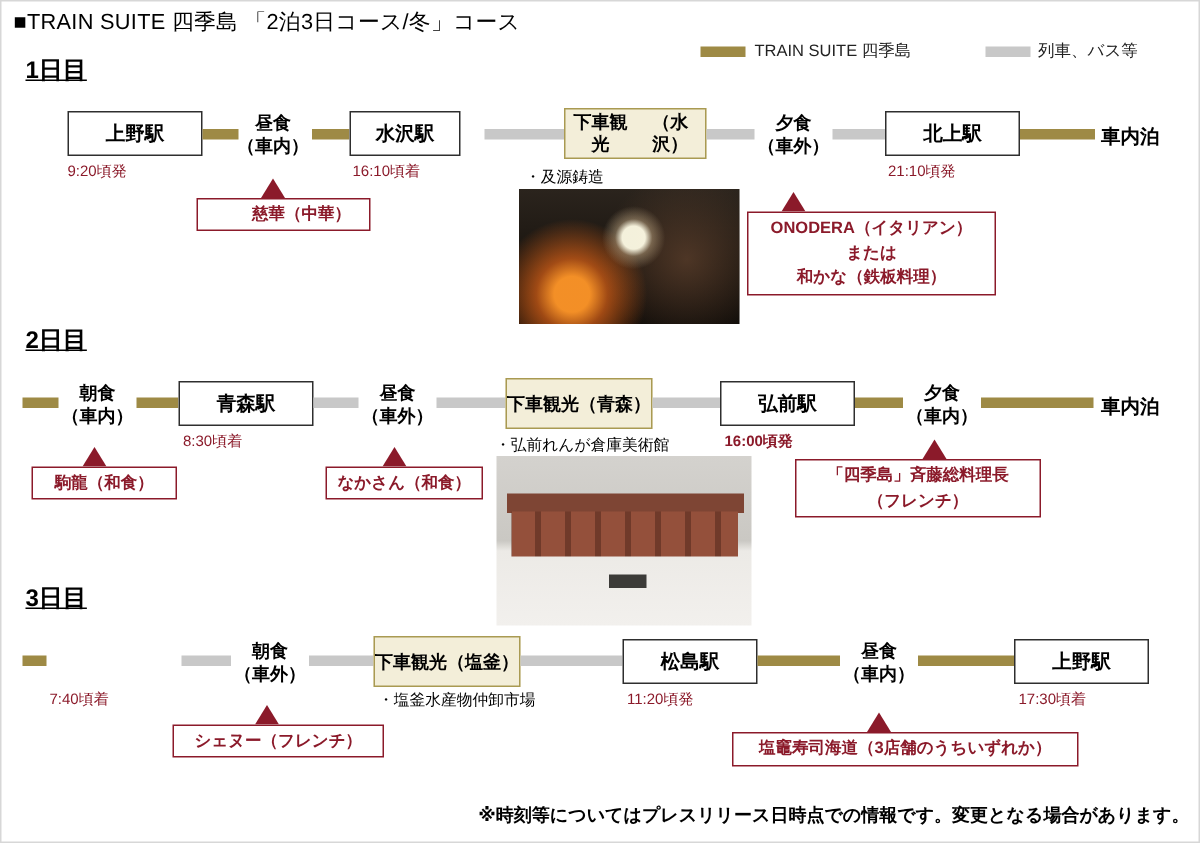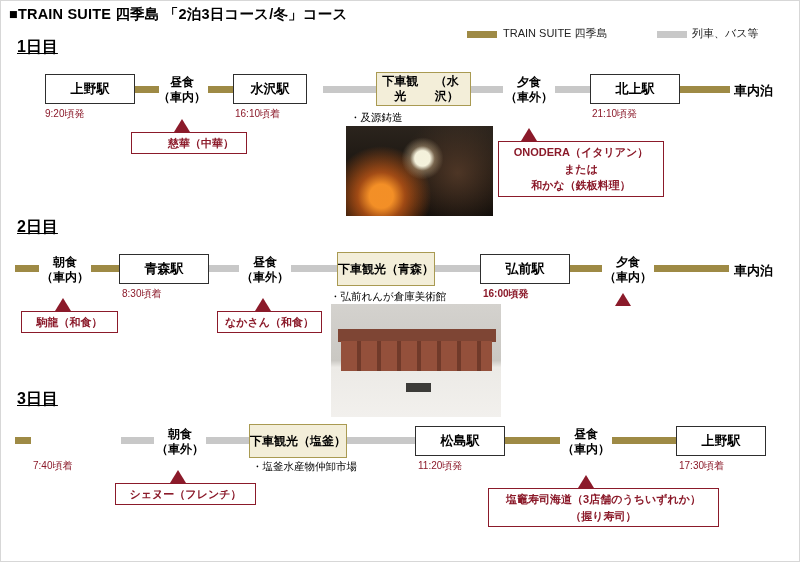--- a/index.html
+++ b/index.html
@@ -2,21 +2,21 @@
 <html><head>
 <meta charset="utf-8">
 <style>
   html,body { margin:0; padding:0; background:#fff; }
   .canvas {
     position:relative; width:800px; height:562px; background:#fff;
     font-family:"Liberation Sans","DejaVu Sans",sans-serif; color:#000;
     border:1px solid #d7d7d7; box-sizing:border-box; overflow:hidden;
   }
   .abs { position:absolute; }
-  .title { font-weight:bold; font-size:14.5px; letter-spacing:0.2px; }
+  .title { font-weight:normal; font-size:14.5px; letter-spacing:0.2px; }
   .day-label { font-weight:bold; font-size:16px; text-decoration:underline; }
   .bar { height:7px; }
   .bar.gold { background:#9e8a45; }
   .bar.grayb { background:#c8c8c8; }
   .station {
     height:30px; border:1.5px solid #2e2e2e; background:#fff; box-sizing:border-box;
     display:flex; align-items:center; justify-content:center;
     font-weight:bold; font-size:13px;
   }
   .sight {
@@ -161,20 +161,24 @@
   </div>
 
   <div class="abs sight-note" style="left:329px;top:289px;">・弘前れんが倉庫美術館</div>
   <div class="abs photo photo-museum" style="left:330px;top:303px;width:170px;height:113px;">
     <div class="m-roof"></div>
     <div class="m-bldg"></div>
     <div class="m-bench"></div>
   </div>
 
   <div class="abs pointer" style="left:614px;top:292px;"></div>
+  <div class="abs callout" style="left:529px;top:305px;width:164px;">
+    <span>「四季島」斉藤総料理長</span>
+    <span>（フレンチ）</span>
+  </div>
 
   <div class="abs day-label" style="left:16px;top:388px;">3日目</div>
 
   <div class="abs bar gold" style="left:14px;top:436px;width:16px;"></div>
   <div class="abs bar grayb" style="left:120px;top:436px;width:33px;"></div>
   <div class="abs meal" style="left:153px;top:426px;width:52px;">
     <span>朝食</span>
     <span>（車外）</span>
   </div>
   <div class="abs bar grayb" style="left:205px;top:436px;width:43px;"></div>
@@ -199,17 +203,17 @@
   <div class="abs sight-note" style="left:251px;top:459px;">・塩釜水産物仲卸市場</div>
 
   <div class="abs pointer" style="left:169px;top:469px;"></div>
   <div class="abs callout single" style="left:114px;top:482px;width:141px;">
     <span>シェヌー（フレンチ）</span>
   </div>
 
   <div class="abs pointer" style="left:577px;top:474px;"></div>
   <div class="abs callout" style="left:487px;top:487px;width:231px;">
     <span>塩竈寿司海道（3店舗のうちいずれか）</span>
-    <span>（握り寿司）</span>
-  </div>
-
+  </div>
+
+  <div class="abs footnote" style="left:290px;top:534px;width:502px;">※時刻等についてはプレスリリース日時点での情報です。変更となる場合があります。</div>
 
 </div>
 
 </body></html>

